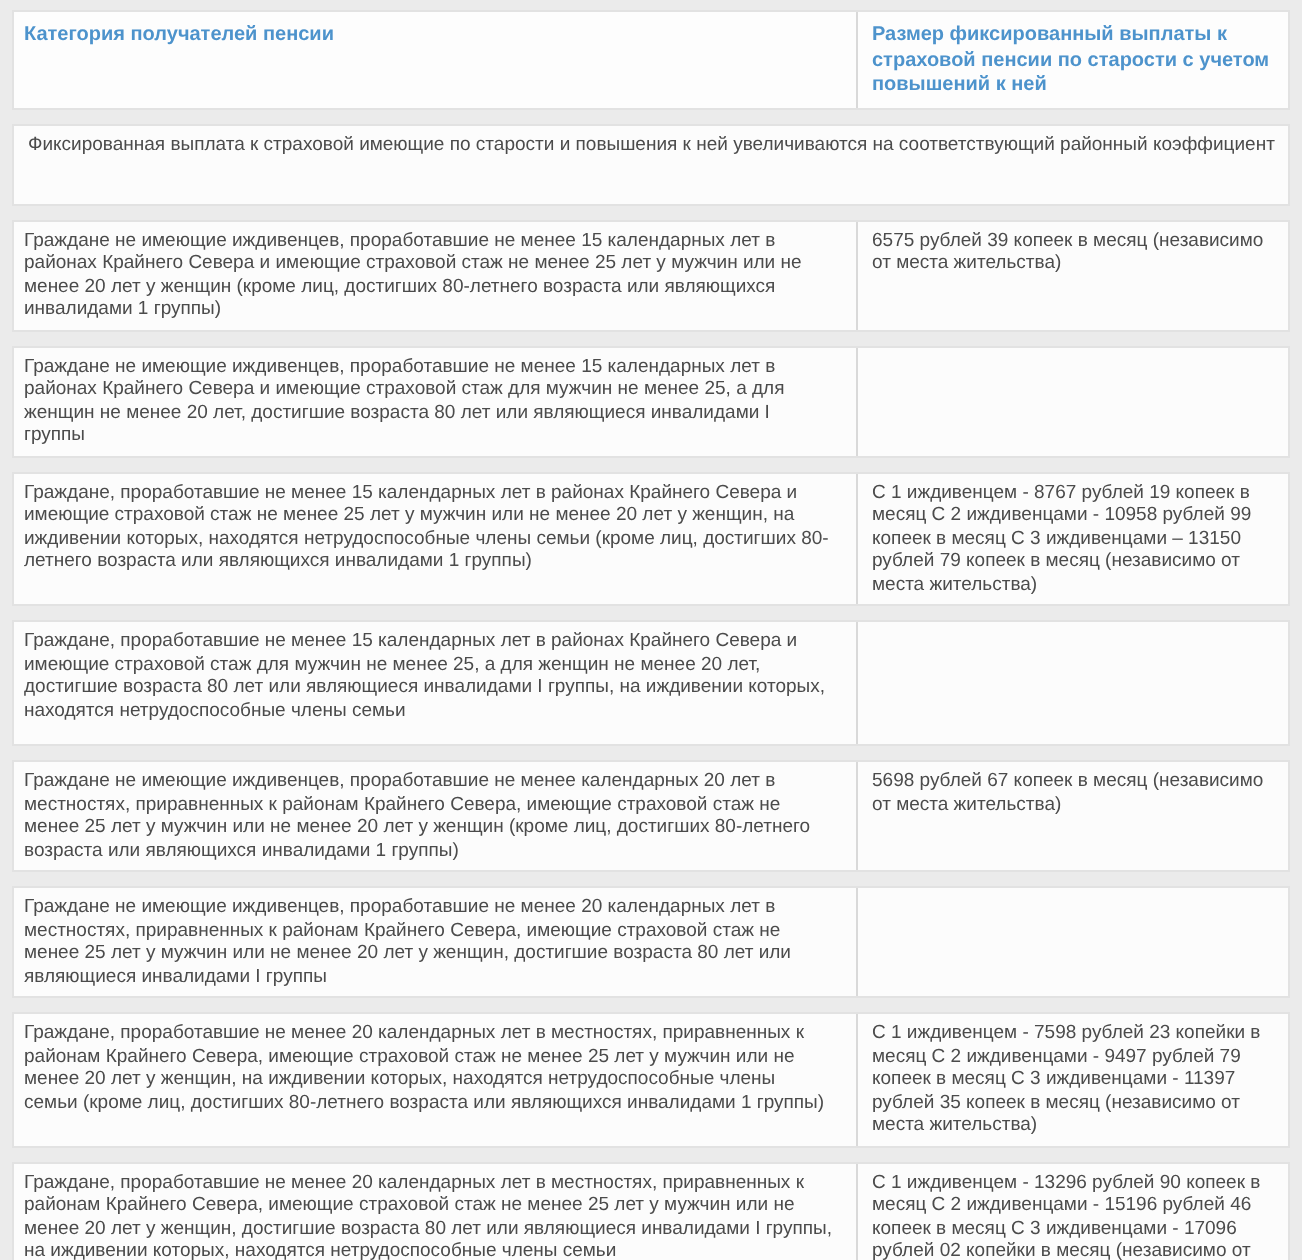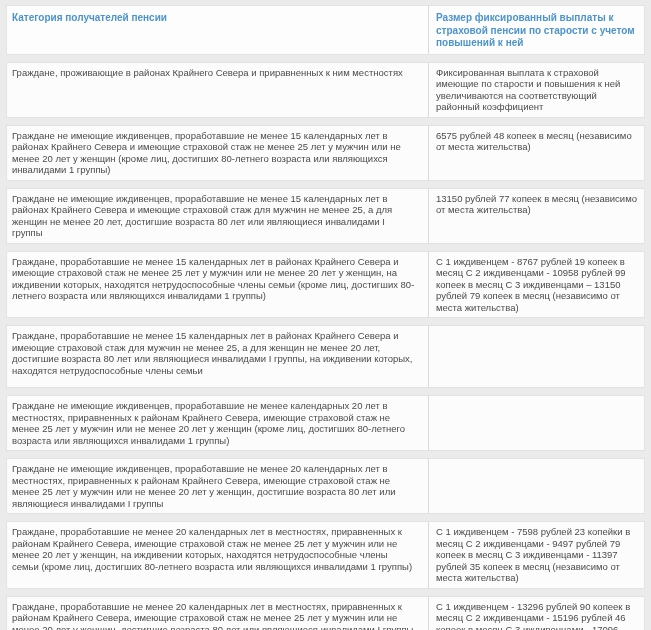--- a/index.html
+++ b/index.html
@@ -53,45 +53,44 @@
 <body>
 
 <div class="page">
 
   <div class="trow header-row" style="min-height:46px">
     <div class="cell-left">Категория получателей пенсии</div>
     <div class="cell-right">Размер фиксированный выплаты к страховой пенсии по старости с учетом повышений к ней</div>
   </div>
 
   <div class="trow" style="min-height:41px">
-    <div class="cell-left">Граждане, проживающие в районах Крайнего Севера и приравненных к ним местностях</div>
     <div class="cell-right">Фиксированная выплата к страховой имеющие по старости и повышения к ней увеличиваются на соответствующий районный коэффициент</div>
   </div>
 
   <div class="trow" style="min-height:51px">
     <div class="cell-left">Граждане не имеющие иждивенцев, проработавшие не менее 15 календарных лет в районах Крайнего Севера и имеющие страховой стаж не менее 25 лет у мужчин или не менее 20 лет у женщин (кроме лиц, достигших 80-летнего возраста или являющихся инвалидами 1 группы)</div>
-    <div class="cell-right">6575 рублей 48 копеек в месяц (независимо от места жительства)</div>
+    <div class="cell-right">6575 рублей 39 копеек в месяц (независимо от места жительства)</div>
   </div>
 
   <div class="trow" style="min-height:52px">
     <div class="cell-left">Граждане не имеющие иждивенцев, проработавшие не менее 15 календарных лет в районах Крайнего Севера и имеющие страховой стаж для мужчин не менее 25, а для женщин не менее 20 лет, достигшие возраста 80 лет или являющиеся инвалидами I группы</div>
-    <div class="cell-right">13150 рублей 77 копеек в месяц (независимо от места жительства)</div>
   </div>
 
   <div class="trow" style="min-height:66px">
     <div class="cell-left">Граждане, проработавшие не менее 15 календарных лет в районах Крайнего Севера и имеющие страховой стаж не менее 25 лет у мужчин или не менее 20 лет у женщин, на иждивении которых, находятся нетрудоспособные члены семьи (кроме лиц, достигших 80-летнего возраста или являющихся инвалидами 1 группы)</div>
     <div class="cell-right">С 1 иждивенцем - 8767 рублей 19 копеек в месяц С 2 иждивенцами - 10958 рублей 99 копеек в месяц С 3 иждивенцами – 13150 рублей 79 копеек в месяц (независимо от места жительства)</div>
   </div>
 
   <div class="trow" style="min-height:63px">
     <div class="cell-left">Граждане, проработавшие не менее 15 календарных лет в районах Крайнего Севера и имеющие страховой стаж для мужчин не менее 25, а для женщин не менее 20 лет, достигшие возраста 80 лет или являющиеся инвалидами I группы, на иждивении которых, находятся нетрудоспособные члены семьи</div>
   </div>
 
   <div class="trow" style="min-height:53px">
     <div class="cell-left">Граждане не имеющие иждивенцев, проработавшие не менее календарных 20 лет в местностях, приравненных к районам Крайнего Севера, имеющие страховой стаж не менее 25 лет у мужчин или не менее 20 лет у женщин (кроме лиц, достигших 80-летнего возраста или являющихся инвалидами 1 группы)</div>
+    <div class="cell-right">5698 рублей 67 копеек в месяц (независимо от места жительства)</div>
   </div>
 
   <div class="trow" style="min-height:56px">
     <div class="cell-left">Граждане не имеющие иждивенцев, проработавшие не менее 20 календарных лет в местностях, приравненных к районам Крайнего Севера, имеющие страховой стаж не менее 25 лет у мужчин или не менее 20 лет у женщин, достигшие возраста 80 лет или являющиеся инвалидами I группы</div>
   </div>
 
   <div class="trow" style="min-height:65px">
     <div class="cell-left">Граждане, проработавшие не менее 20 календарных лет в местностях, приравненных к районам Крайнего Севера, имеющие страховой стаж не менее 25 лет у мужчин или не менее 20 лет у женщин, на иждивении которых, находятся нетрудоспособные члены семьи (кроме лиц, достигших 80-летнего возраста или являющихся инвалидами 1 группы)</div>
     <div class="cell-right">С 1 иждивенцем - 7598 рублей 23 копейки в месяц С 2 иждивенцами - 9497 рублей 79 копеек в месяц С 3 иждивенцами - 11397 рублей 35 копеек в месяц (независимо от места жительства)</div>
   </div>

